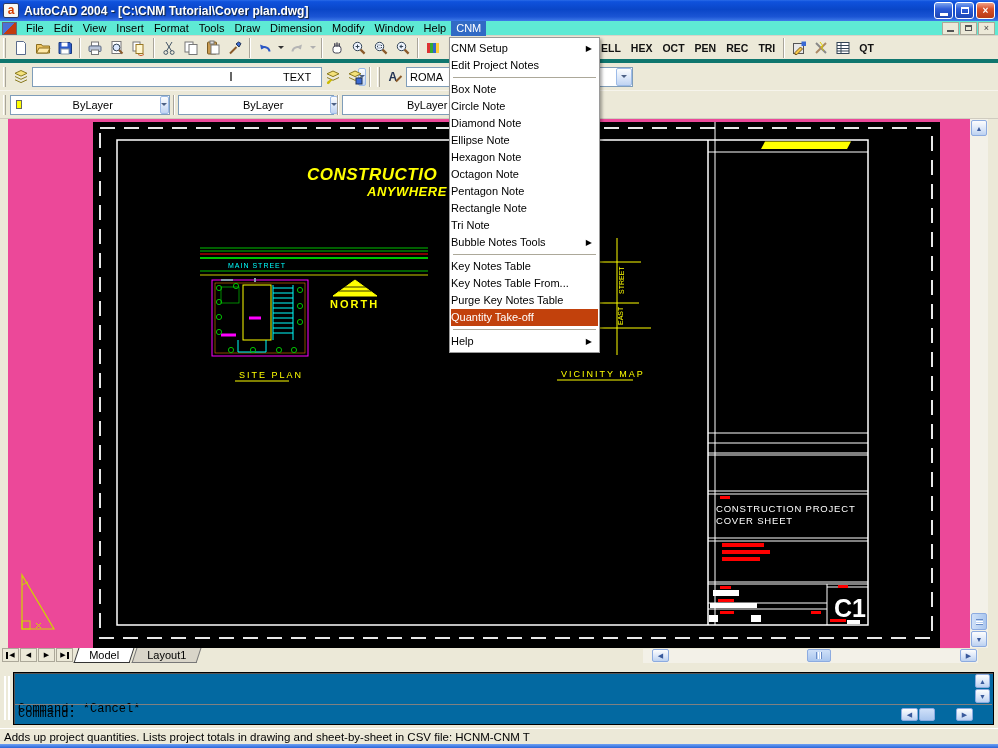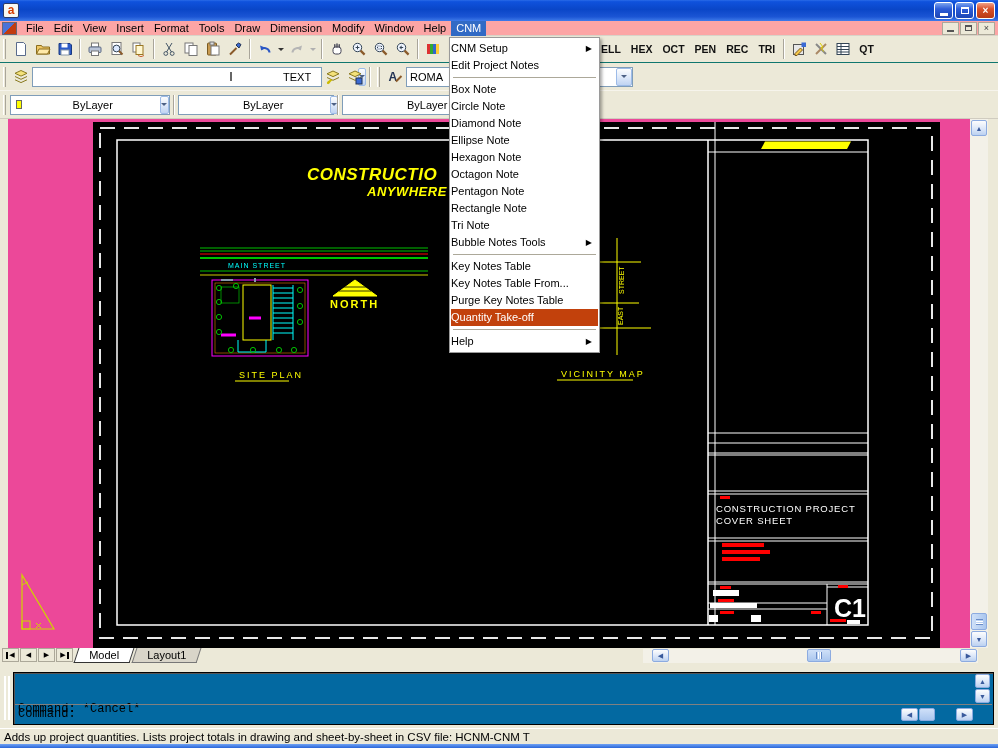--- a/index.html
+++ b/index.html
@@ -16,35 +16,35 @@
   .title-text { color:#fff; font-weight:bold; font-size:12px; text-shadow:1px 1px 1px #123; white-space:nowrap; }
   .winbtns { margin-left:auto; display:flex; gap:2px; }
   .wb { width:19px; height:17px; border:1px solid #fff; border-radius:3px; color:#fff;
     font-size:10px; font-weight:bold; display:flex; align-items:center; justify-content:center;
     background:linear-gradient(#7ba4ef,#2c5cd8 40%,#1c46b4); }
   .wb.close { background:linear-gradient(#f1a188,#d8502a 40%,#b83a16); }
   .wb .bar { width:8px; height:3px; background:#fff; margin-top:7px; }
   .wb .box { width:8px; height:7px; border:1px solid #fff; border-top-width:2px; }
 
   
-  .menubar { position:absolute; left:0; top:21px; width:998px; height:15px; background:#fca5a5;
+  .menubar { position:absolute; left:0; top:21px; width:998px; height:15px; background:#5eead4;
     display:flex; align-items:center; font-size:11px; border-bottom:1px solid #d8d4c8; }
   .mdi-icon { width:15px; height:13px; margin:0 4px 0 2px; background:linear-gradient(135deg,#4a72d8 50%,#c23c10 50%);
     border:1px solid #667; }
   .menu-item { padding:1px 5px; height:15px; line-height:13px; color:#000; }
   .menu-item.active { background:#316ac5; color:#fff; }
   .mdi-btns { margin-left:auto; display:flex; gap:1px; padding-right:3px; }
   .mdib { width:17px; height:13px; border:1px solid #aca899; background:#ece9d8; color:#444;
     font-size:9px; display:flex; align-items:center; justify-content:center; }
   .mdib .bar2 { width:7px; height:2px; background:#555; margin-top:6px; }
   .mdib .box2 { width:7px; height:6px; border:1px solid #555; border-top-width:2px; }
 
   
   .tbrow { position:absolute; left:0; width:998px; background:#ece9d8; display:flex; align-items:center; }
-  .row1 { top:36px; height:27px; border-bottom:1px solid #0f766e; }
+  .row1 { top:36px; height:27px; border-bottom:4px solid #0f766e; }
   .row2 { top:63px; height:28px; border-bottom:1px solid #f6f4ec; }
   .row3 { top:91px; height:28px; border-bottom:1px solid #d0ccc0;align-items:center; }
   .grip { width:3px; height:20px; border-left:1px solid #fff; border-right:1px solid #a9a59a; margin:0 4px 0 3px; }
   .tsep { width:2px; height:20px; border-left:1px solid #a9a59a; border-right:1px solid #fff; margin:0 3px; }
   .tbtn { width:22px; height:22px; display:flex; align-items:center; justify-content:center; border:1px solid transparent; }
   .tbtn svg { width:16px; height:16px; }
   .ddarr { width:10px; height:22px; display:flex; align-items:center; justify-content:center; }
   .tri-dn { width:0; height:0; border:3px solid transparent; border-top-color:#333; margin-top:3px; }
   .tri-dn.grey { border-top-color:#b0b0b0; }
   .txtbtn { font-size:10.5px; font-weight:bold; color:#111; padding:3px 4px; margin:0 1px; letter-spacing:0; }
@@ -133,20 +133,21 @@
   .mi .sub { position:absolute; right:6px; top:0; font-size:8px; }
   .msep { border-top:1px solid #aca899; margin:3px 2px; height:0; }
 </style>
 </head>
 <body>
 
 <div class="app">
 
   <div class="titlebar">
     <div class="app-icon">a</div>
+    <span class="title-text">AutoCAD 2004 - [C:\CNM Tutorial\Cover plan.dwg]</span>
     <div class="winbtns">
       <div class="wb">
           <div class="bar"></div>
         </div>
       <div class="wb">
           <div class="box"></div>
         </div>
       <div class="wb close">×</div>
     </div>
   </div>

